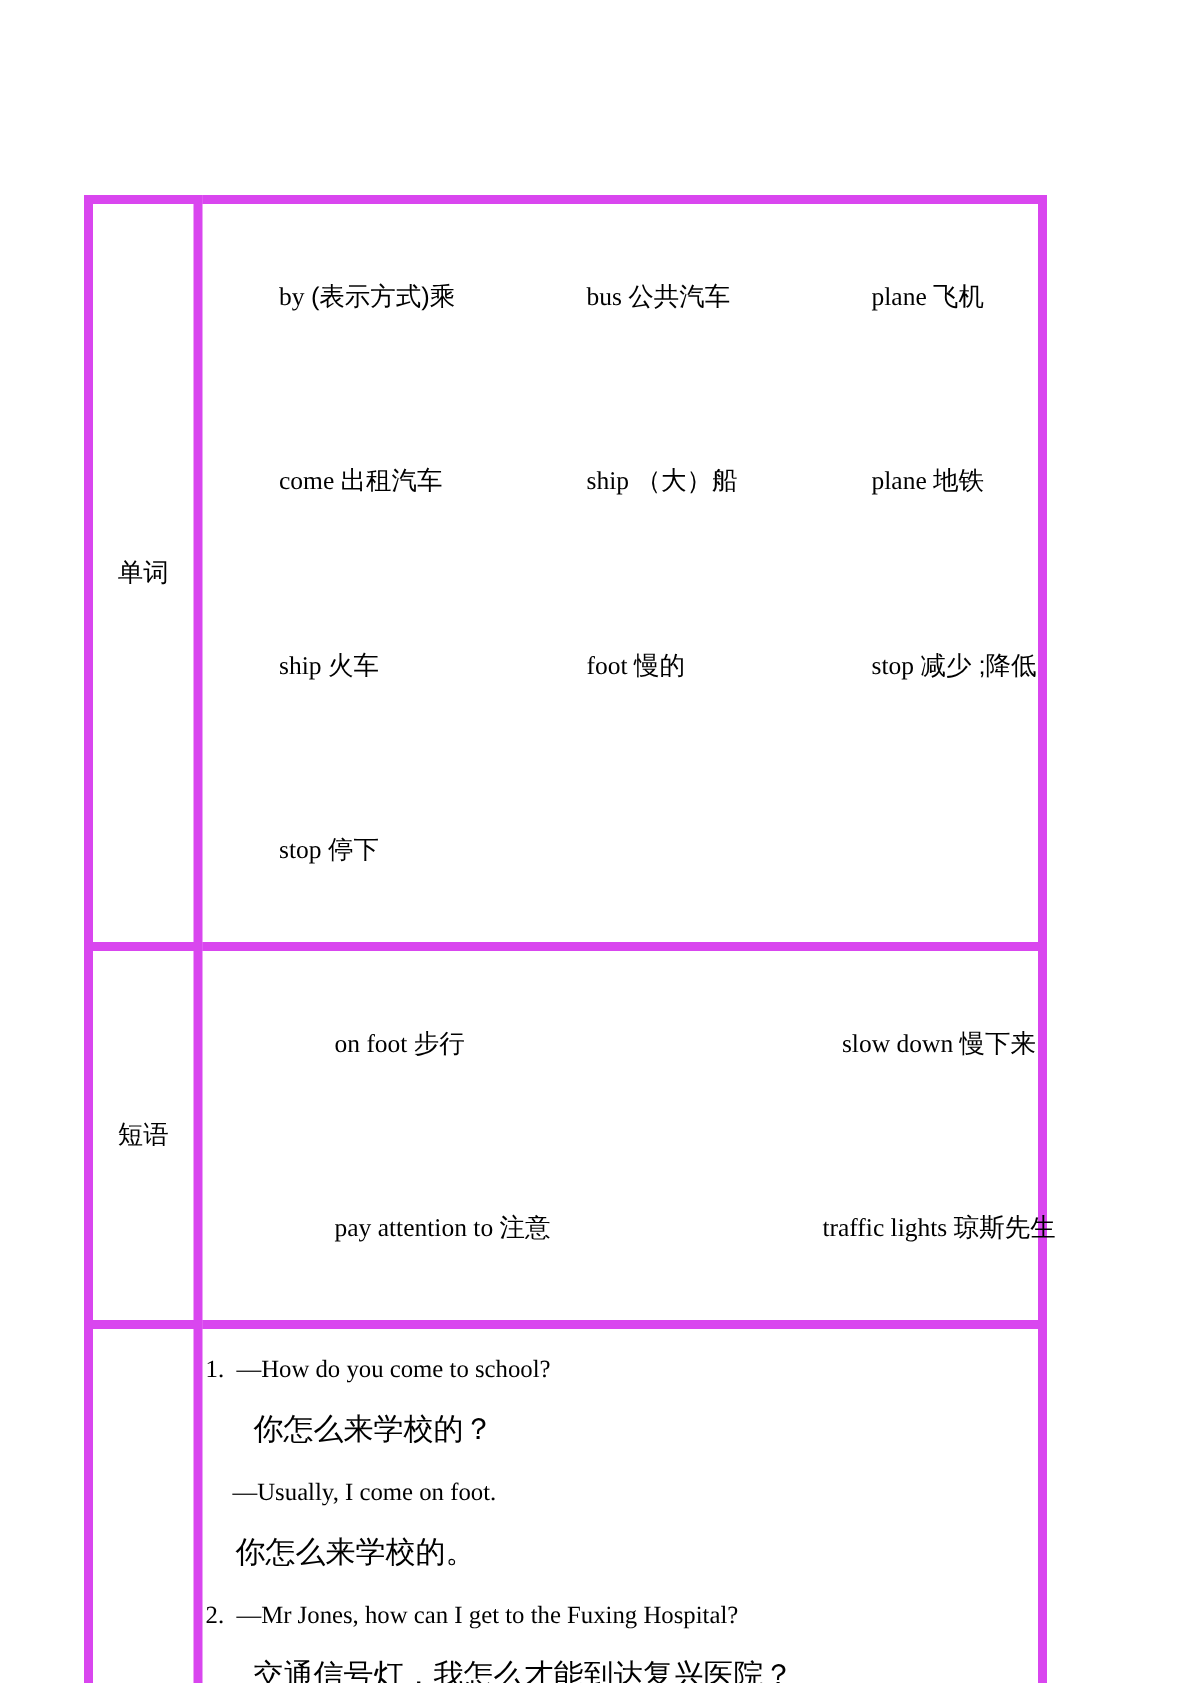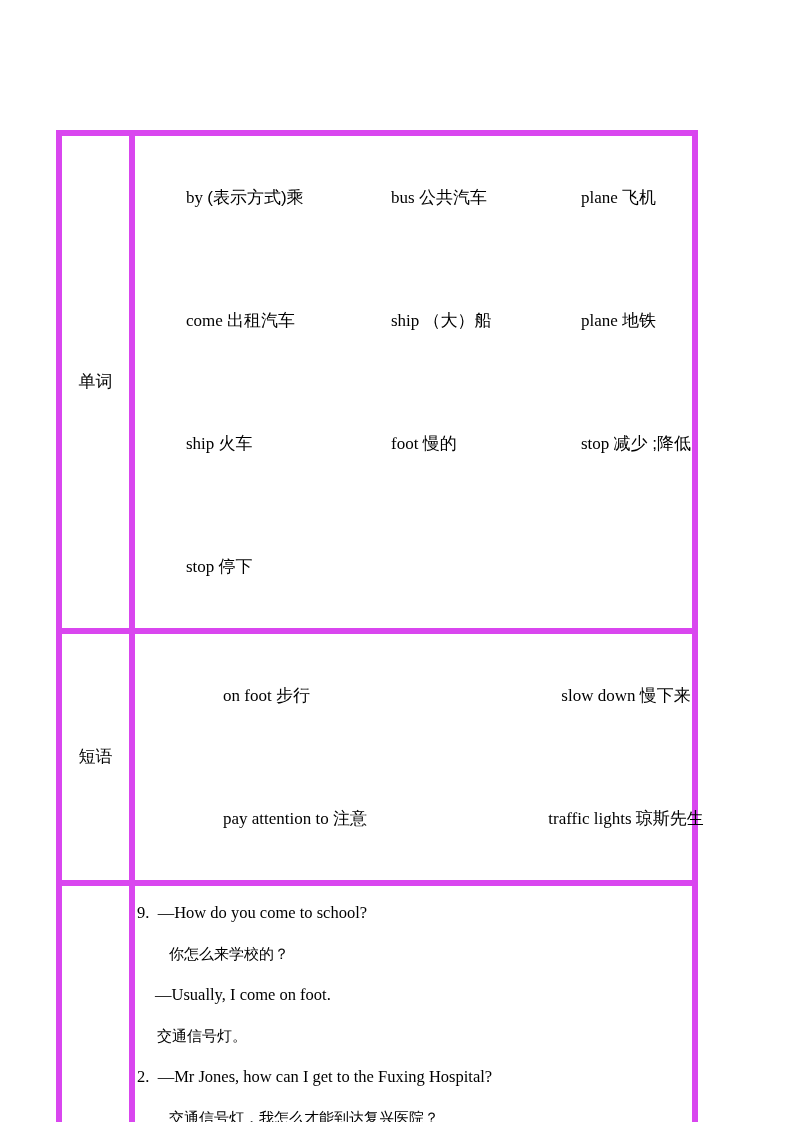--- a/index.html
+++ b/index.html
@@ -92,21 +92,21 @@
     padding: 6px 0 8px 0;
   }
   .s-line {
     font-size: 16.5px;
     line-height: 41px;
     white-space: pre;
     font-family: "Liberation Serif", "DejaVu Serif", serif;
   }
   .s-line.zh {
     font-family: "Liberation Sans", "DejaVu Sans", sans-serif;
-    font-size: 15px;
+    font-size: 20px;
   }
   .ind-0 { padding-left: 2px; }
   .ind-1 { padding-left: 34px; }
   .ind-2 { padding-left: 20px; }
   .ind-3 { padding-left: 22px; }
 
   .vocab-body { padding-top: 2px; padding-bottom: 2px; }
   .phrase-body { padding-top: 2px; padding-bottom: 2px; }
 </style>
 </head>
@@ -151,24 +151,24 @@
           </div>
         </td>
       </tr>
 
       <tr>
         <td class="col-label">
           
         </td>
         <td class="col-body">
           <div class="sentences">
-            <div class="s-line ind-0">9.  —How do you come to school?</div>
+            <div class="s-line ind-0">1.  —How do you come to school?</div>
             <div class="s-line zh ind-1">你怎么来学校的？</div>
             <div class="s-line ind-2">—Usually, I come on foot.</div>
-            <div class="s-line zh ind-3">交通信号灯。</div>
+            <div class="s-line zh ind-3">你怎么来学校的。</div>
             <div class="s-line ind-0">2.  —Mr Jones, how can I get to the Fuxing Hospital?</div>
             <div class="s-line zh ind-1">交通信号灯，我怎么才能到达复兴医院？</div>
 
           </div>
         </td>
       </tr>
 
     </tbody>
   </table>
 

